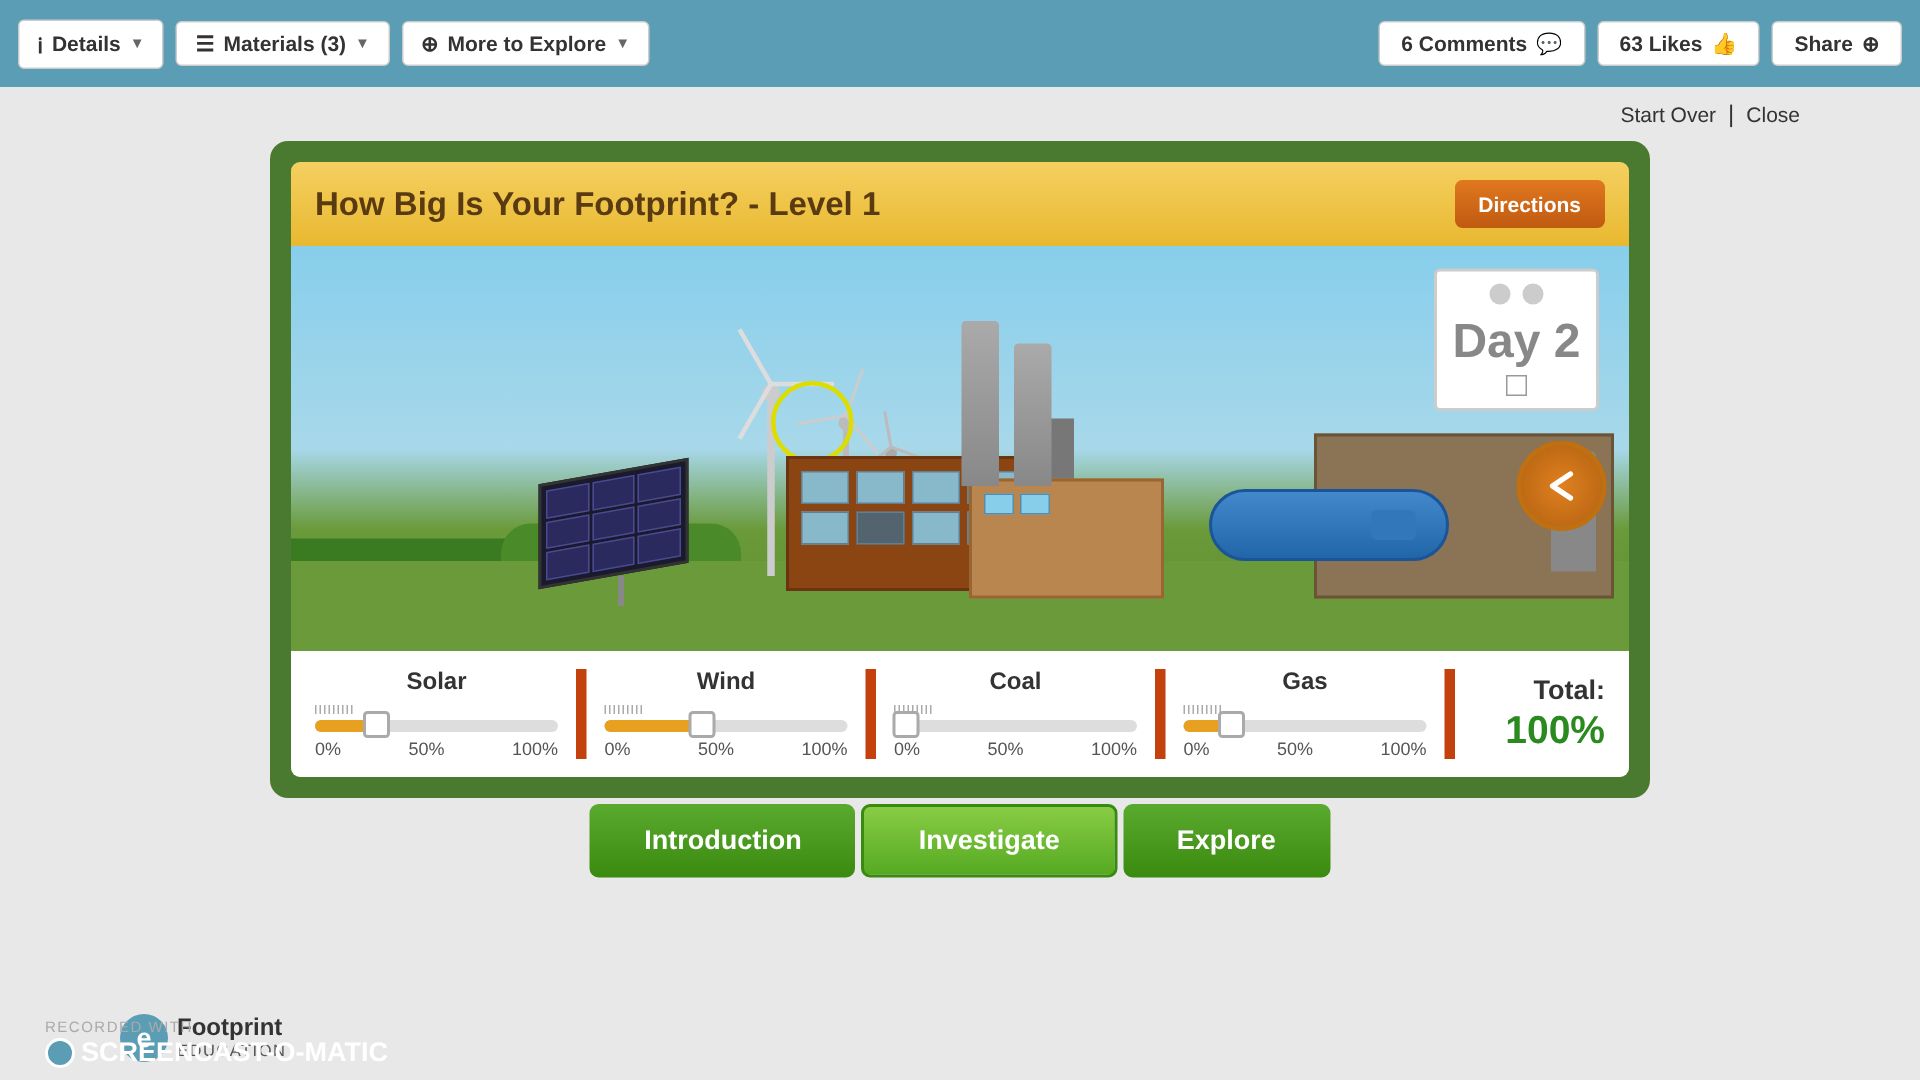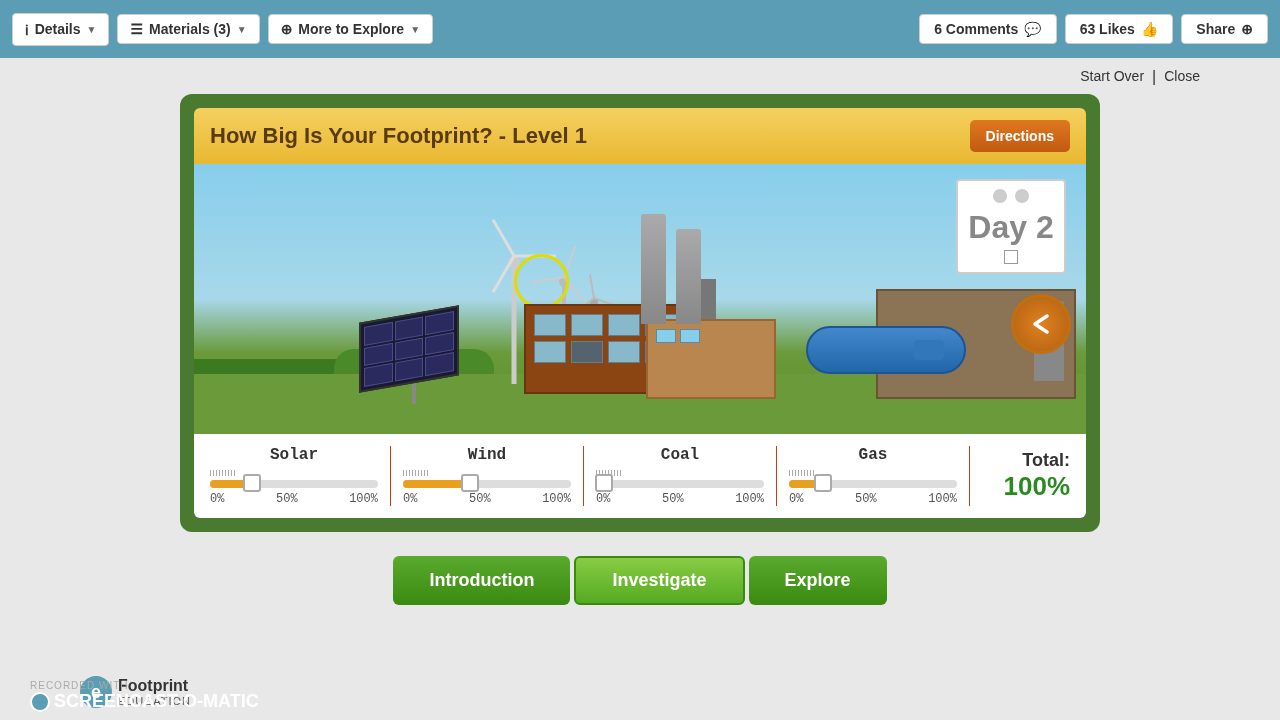--- a/index.html
+++ b/index.html
@@ -242,23 +242,22 @@
     .sliders-area {
       background: white;
       border-radius: 0 0 6px 6px;
       padding: 12px 16px;
       display: flex;
       align-items: center;
       gap: 0;
     }
     .slider-section {
       flex: 1;
-      border-right: 1px solid #c2410c;
+      border-right: 7px solid #c2410c;
       padding: 0 12px;
-      font-family: Liberation Mono, monospace;
     }
     .slider-section:first-child { padding-left: 0; }
     .slider-section:last-child { border-right: none; }
     .slider-label {
       font-size: 16px;
       font-weight: bold;
       color: #333;
       text-align: center;
       margin-bottom: 6px;
     }
@@ -312,21 +311,21 @@
       font-size: 26px;
       font-weight: bold;
       color: #2a8a20;
     }
 
     
     .bottom-nav {
       display: flex;
       justify-content: center;
       gap: 4px;
-      margin-top: 24px;
+      margin-top: 4px;
     }
     .nav-btn {
       padding: 12px 36px;
       border: none;
       border-radius: 6px;
       font-size: 18px;
       font-weight: bold;
       cursor: pointer;
       color: white;
     }

